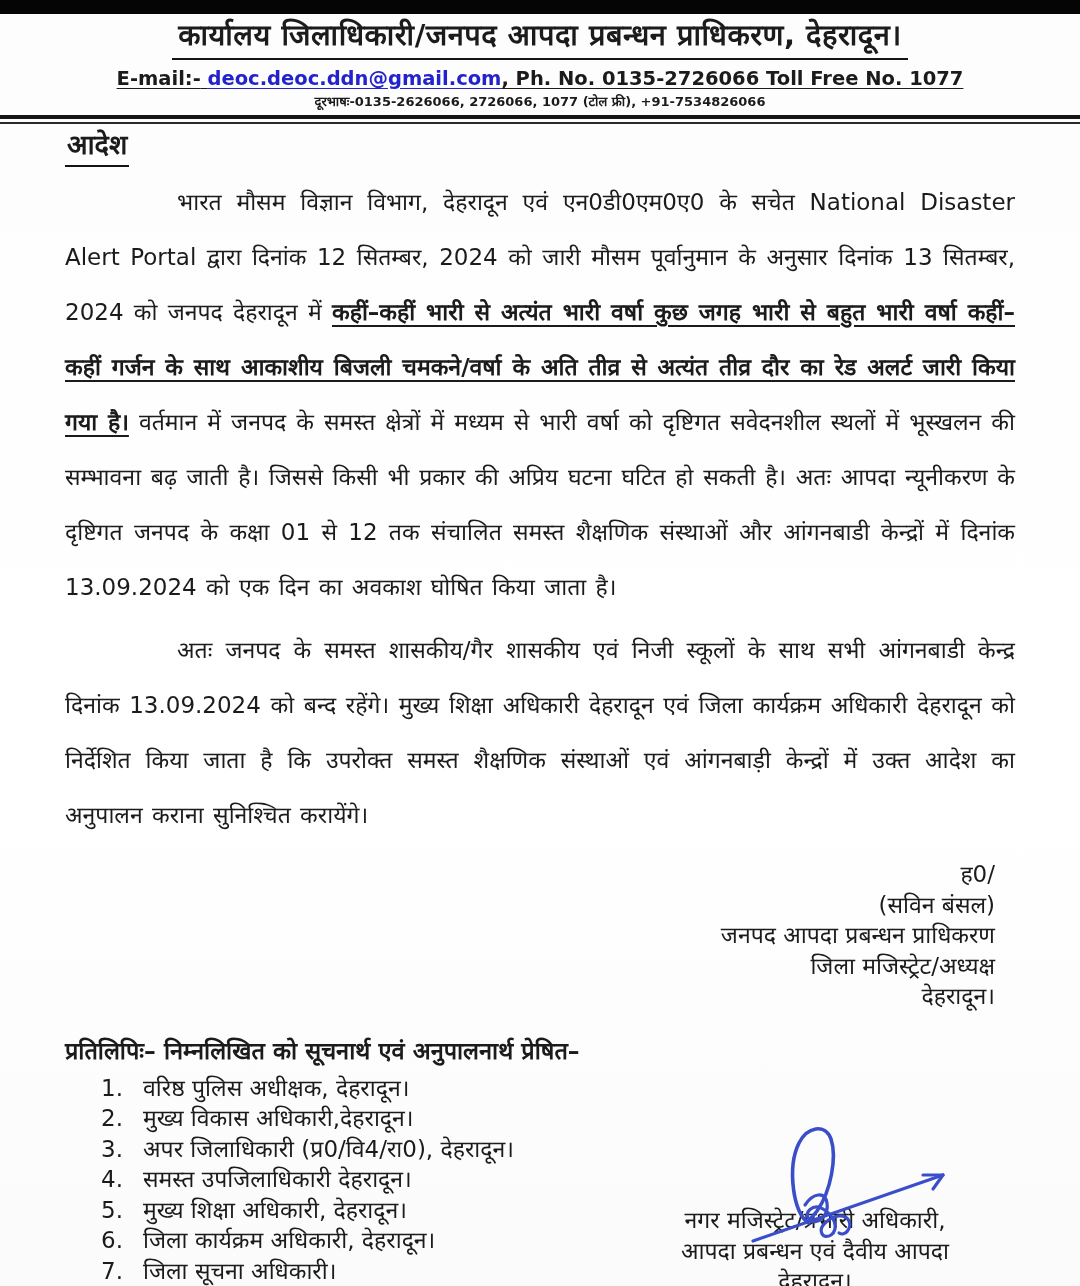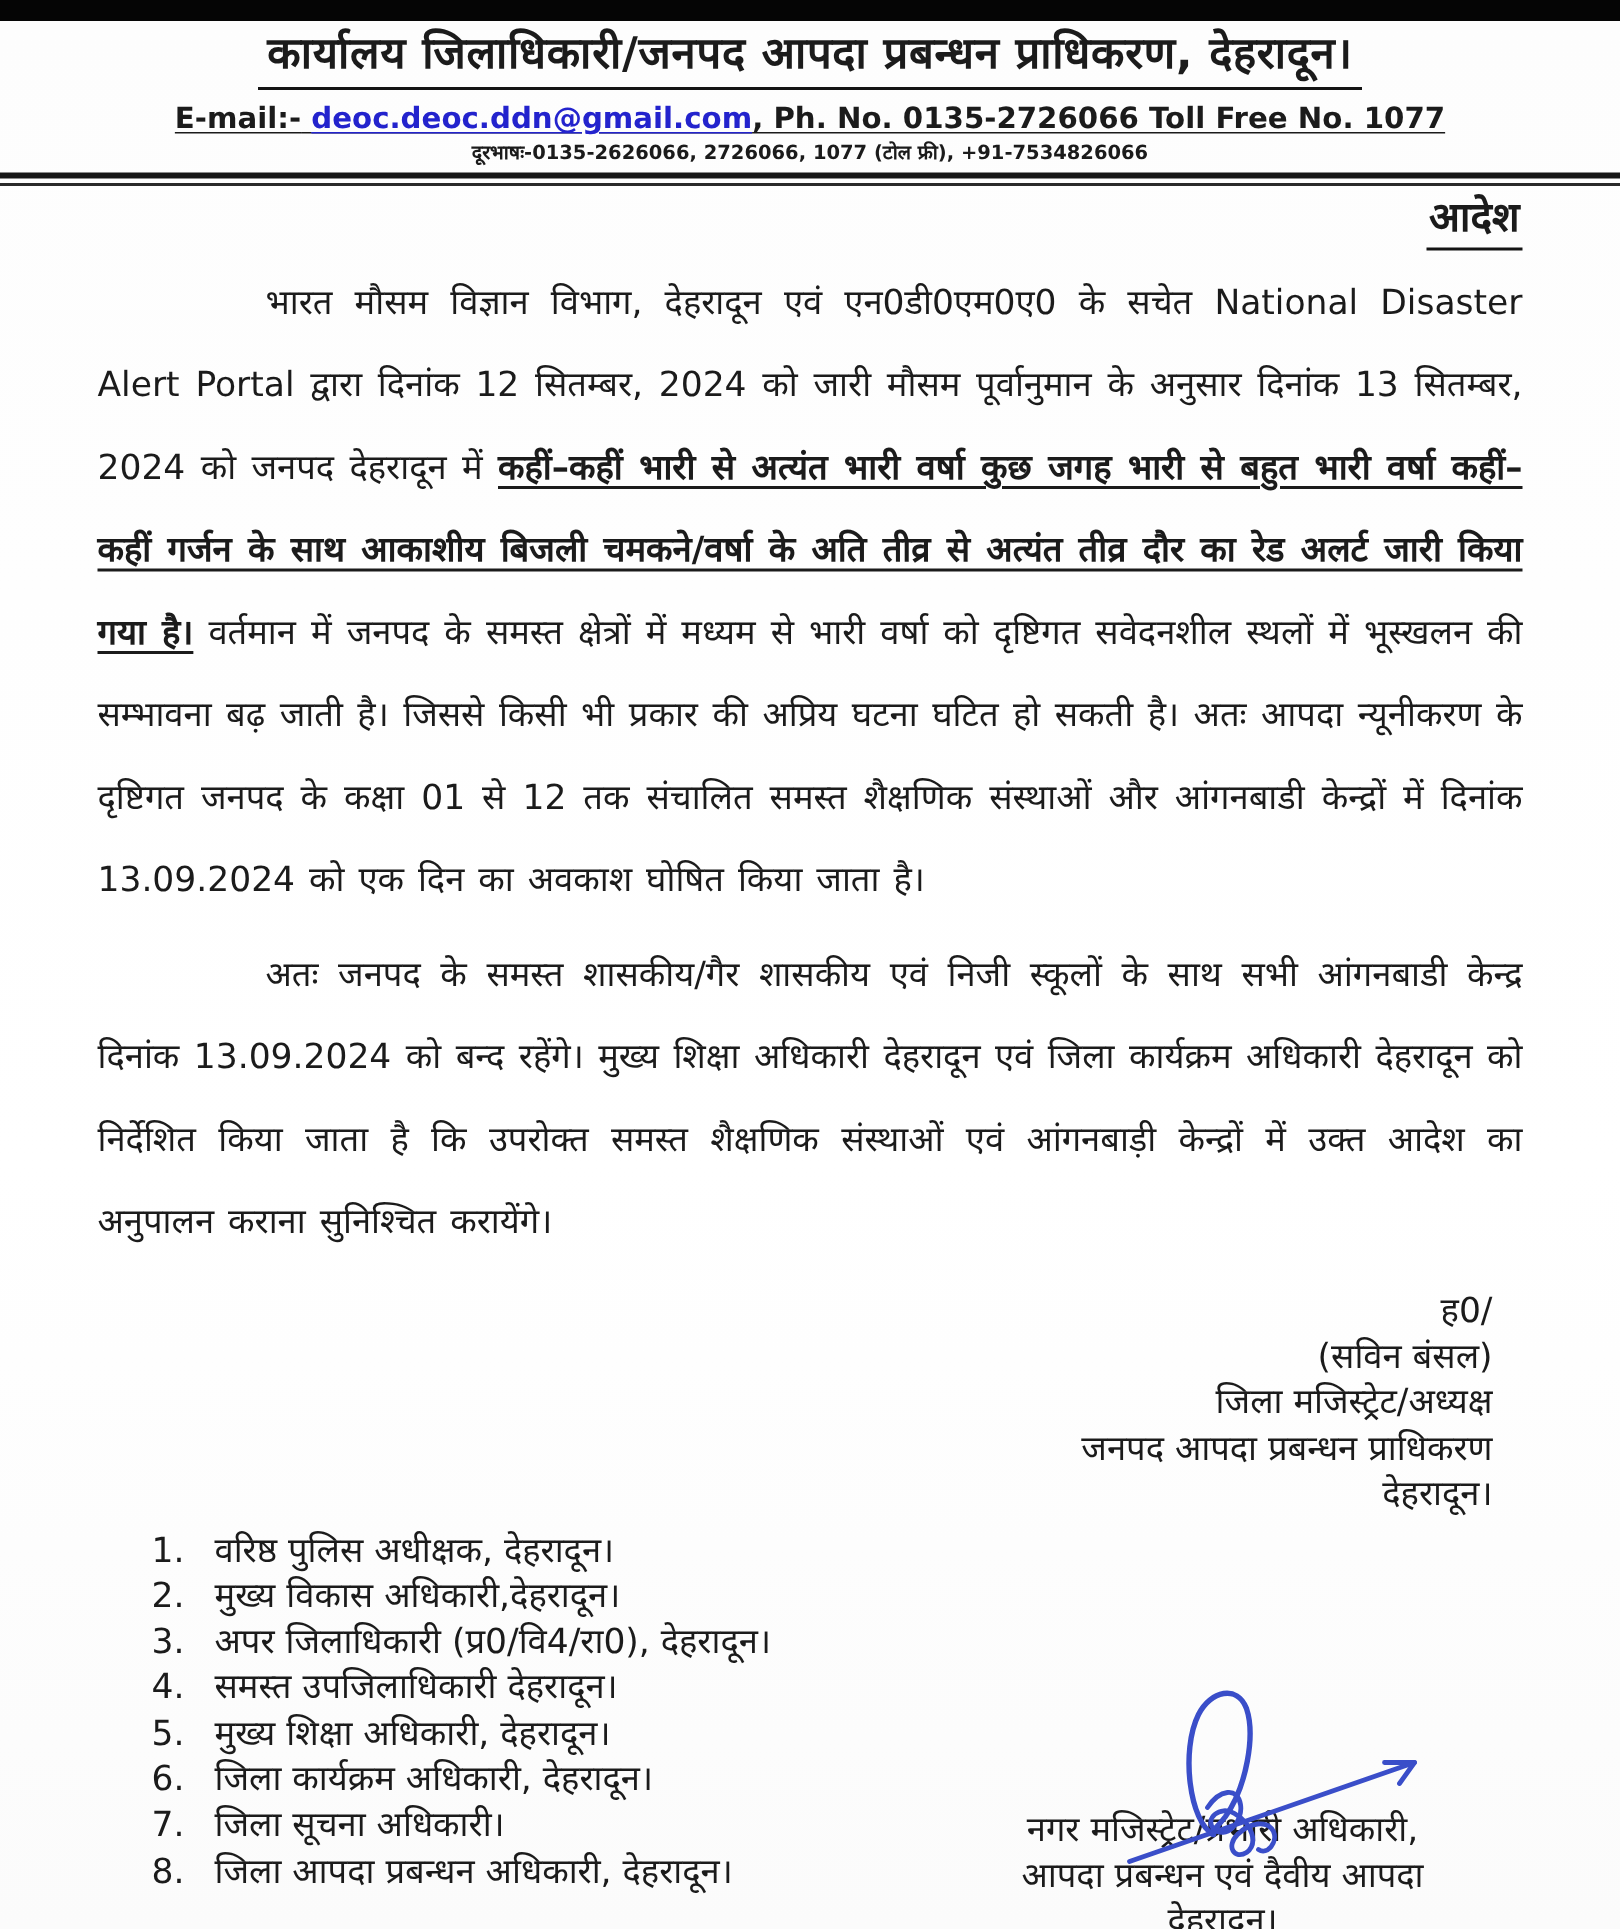--- a/index.html
+++ b/index.html
@@ -62,21 +62,21 @@
     justify-content: space-between;
     align-items: baseline;
     margin-top: 11px;
     font-size: 23px;
     font-weight: bold;
   }
   .meta-left .ref-number { margin: 0 14px 0 10px; }
   .meta-right { padding-right: 28px; }
   .meta-right .date-value { margin-left: 14px; }
   
-  .order-heading-wrap { text-align: right; margin-top: 1px; }
+  .order-heading-wrap { text-align: left; margin-top: 1px; }
   .order-heading {
     display: inline-block;
     font-size: 27px;
     font-weight: bold;
     border-bottom: 2.5px solid #141414;
     padding: 0 2px 3px 2px;
   }
   
   .body-para {
     margin: 8px 0 0 0;
@@ -152,25 +152,26 @@
     <span class="order-heading">आदेश</span>
   </div>
 
   <p class="body-para"><span>भारत मौसम विज्ञान विभाग, देहरादून एवं एन0डी0एम0ए0 के सचेत National Disaster Alert Portal द्वारा दिनांक 12 सितम्बर, 2024 को जारी मौसम पूर्वानुमान के अनुसार दिनांक 13 सितम्बर, 2024 को जनपद देहरादून में </span><span class="alert-bold">कहीं–कहीं भारी से अत्यंत भारी वर्षा कुछ जगह भारी से बहुत भारी वर्षा कहीं–कहीं गर्जन के साथ आकाशीय बिजली चमकने/वर्षा के अति तीव्र से अत्यंत तीव्र दौर का रेड अलर्ट जारी किया गया है।</span><span> वर्तमान में जनपद के समस्त क्षेत्रों में मध्यम से भारी वर्षा को दृष्टिगत सवेदनशील स्थलों में भूस्खलन की सम्भावना बढ़ जाती है। जिससे किसी भी प्रकार की अप्रिय घटना घटित हो सकती है। अतः आपदा न्यूनीकरण के दृष्टिगत जनपद के कक्षा 01 से 12 तक संचालित समस्त शैक्षणिक संस्थाओं और आंगनबाडी केन्द्रों में दिनांक 13.09.2024 को एक दिन का अवकाश घोषित किया जाता है।</span></p>
 
   <p class="body-para">अतः जनपद के समस्त शासकीय/गैर शासकीय एवं निजी स्कूलों के साथ सभी आंगनबाडी केन्द्र दिनांक 13.09.2024 को बन्द रहेंगे। मुख्य शिक्षा अधिकारी देहरादून एवं जिला कार्यक्रम अधिकारी देहरादून को निर्देशित किया जाता है कि उपरोक्त समस्त शैक्षणिक संस्थाओं एवं आंगनबाड़ी केन्द्रों में उक्त आदेश का अनुपालन कराना सुनिश्चित करायेंगे।</p>
 
   <div class="signatory-block">
     <div>ह0/</div>
     <div>(सविन बंसल)</div>
+    <div>जनपद आपदा प्रबन्धन प्राधिकरण</div>
     <div>जिला मजिस्ट्रेट/अध्यक्ष</div>
-    <div>जनपद आपदा प्रबन्धन प्राधिकरण</div>
     <div>देहरादून।</div>
   </div>
 
+  <div class="copy-heading">प्रतिलिपिः– निम्नलिखित को सूचनार्थ एवं अनुपालनार्थ प्रेषित–</div>
 
   <div class="copy-list">
     <div class="copy-item">
       <span class="num">1.</span>
       <span>वरिष्ठ पुलिस अधीक्षक, देहरादून।</span>
     </div>
     <div class="copy-item">
       <span class="num">2.</span>
       <span>मुख्य विकास अधिकारी,देहरादून।</span>
     </div>

